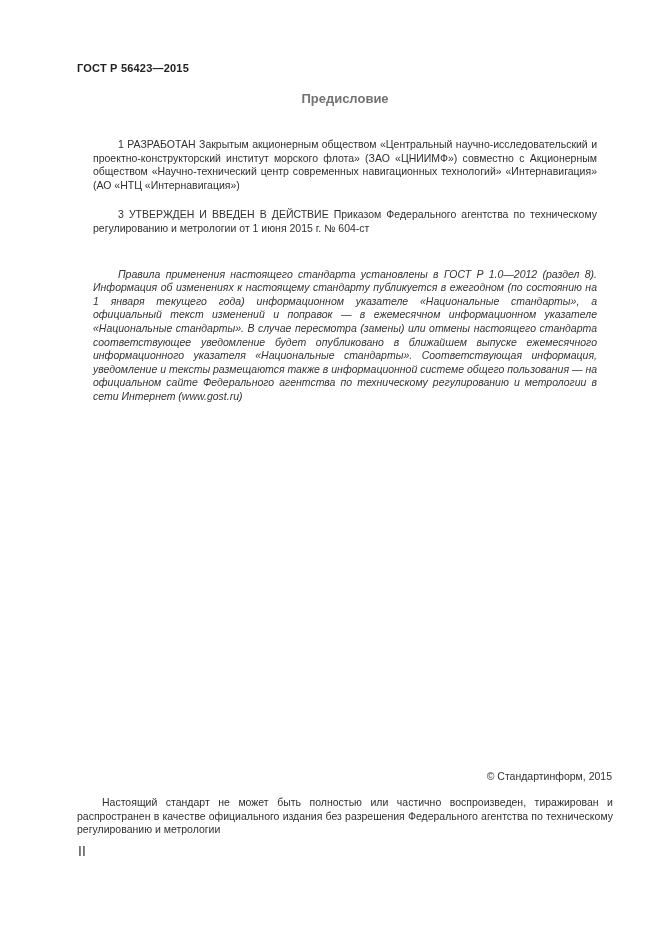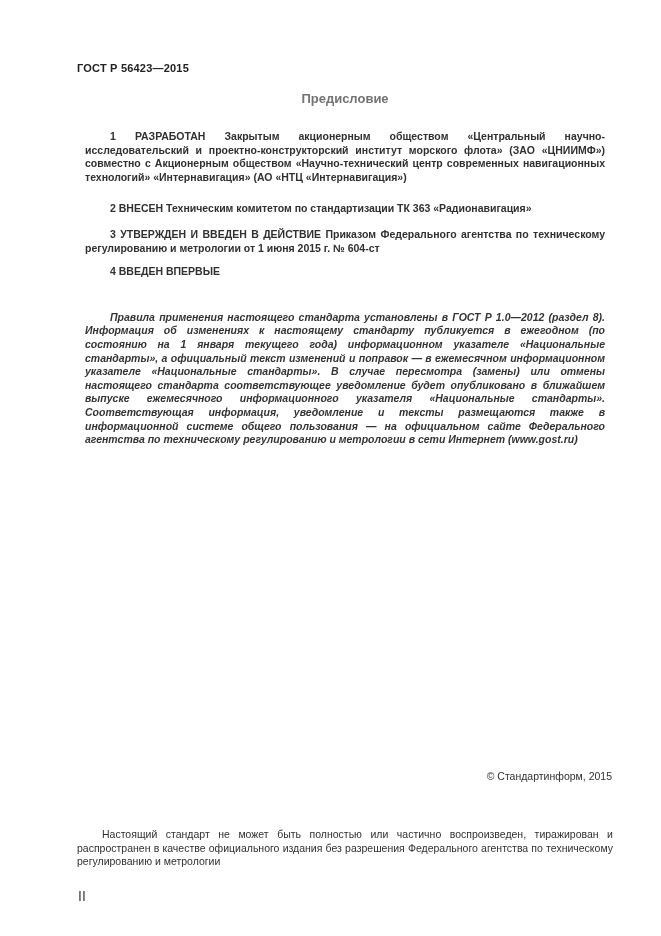--- a/index.html
+++ b/index.html
@@ -40,73 +40,70 @@
   .content {
     position: absolute;
     left: 77px;
     top: 122px;
     width: 536px;
     font-size: 10.5px;
     line-height: 13.6px;
     text-align: justify;
   }
   .content p {
-    margin: 8px;
+    margin: 16px;
     text-indent: 25px;
-    font-weight: bold;
   }
   .clause-2 { margin-top: 18px !important; }
   .clause-3 { margin-top: 12px !important; }
   .clause-4 { margin-top: 10px !important; }
   .application-note {
     margin-top: 32px !important;
     font-style: italic;
     color: #343434;
   }
   .copyright {
     position: absolute;
     right: 49px;
     top: 770px;
     font-size: 10.5px;
     color: #303030;
     text-align: left;
   }
   .reproduction-notice {
     position: absolute;
     left: 77px;
-    top: 828px;
+    top: 796px;
     width: 536px;
     font-size: 10.5px;
     line-height: 13.6px;
     text-align: justify;
     text-indent: 25px;
     margin: 0;
   }
   .page-number {
     position: absolute;
     left: 78px;
-    top: 888px;
+    top: 843px;
     font-size: 14px;
     color: #3a3a3a;
   }
 </style>
 </head>
 <body>
 
 <div class="page">
 
   <div class="doc-header">ГОСТ Р 56423—2015</div>
 
   <h1 class="doc-title">Предисловие</h1>
 
   <div class="content">
     <p class="clause-1">1 РАЗРАБОТАН Закрытым акционерным обществом «Центральный научно-исследовательский и проектно-конструкторский институт морского флота» (ЗАО «ЦНИИМФ») совместно с Акционерным обществом «Научно-технический центр современных навигационных технологий» «Интернавигация» (АО «НТЦ «Интернавигация»)</p>
-    <p class="clause-2">2 ВНЕСЕН Техническим комитетом по стандартизации ТК 363 «Радионавигация»</p>
     <p class="clause-3">3 УТВЕРЖДЕН И ВВЕДЕН В ДЕЙСТВИЕ Приказом Федерального агентства по техническому регулированию и метрологии от 1 июня 2015 г. № 604-ст</p>
-    <p class="clause-4">4 ВВЕДЕН ВПЕРВЫЕ</p>
     <p class="application-note">Правила применения настоящего стандарта установлены в ГОСТ Р 1.0—2012 (раздел 8). Информация об изменениях к настоящему стандарту публикуется в ежегодном (по состоянию на 1 января текущего года) информационном указателе «Национальные стандарты», а официальный текст изменений и поправок — в ежемесячном информационном указателе «Национальные стандарты». В случае пересмотра (замены) или отмены настоящего стандарта соответствующее уведомление будет опубликовано в ближайшем выпуске ежемесячного информационного указателя «Национальные стандарты». Соответствующая информация, уведомление и тексты размещаются также в информационной системе общего пользования — на официальном сайте Федерального агентства по техническому регулированию и метрологии в сети Интернет (www.gost.ru)</p>
   </div>
 
   <div class="copyright">© Стандартинформ, 2015</div>
 
   <p class="reproduction-notice">Настоящий стандарт не может быть полностью или частично воспроизведен, тиражирован и распространен в качестве официального издания без разрешения Федерального агентства по техническому регулированию и метрологии</p>
 
   <div class="page-number">II</div>
 
 </div>

